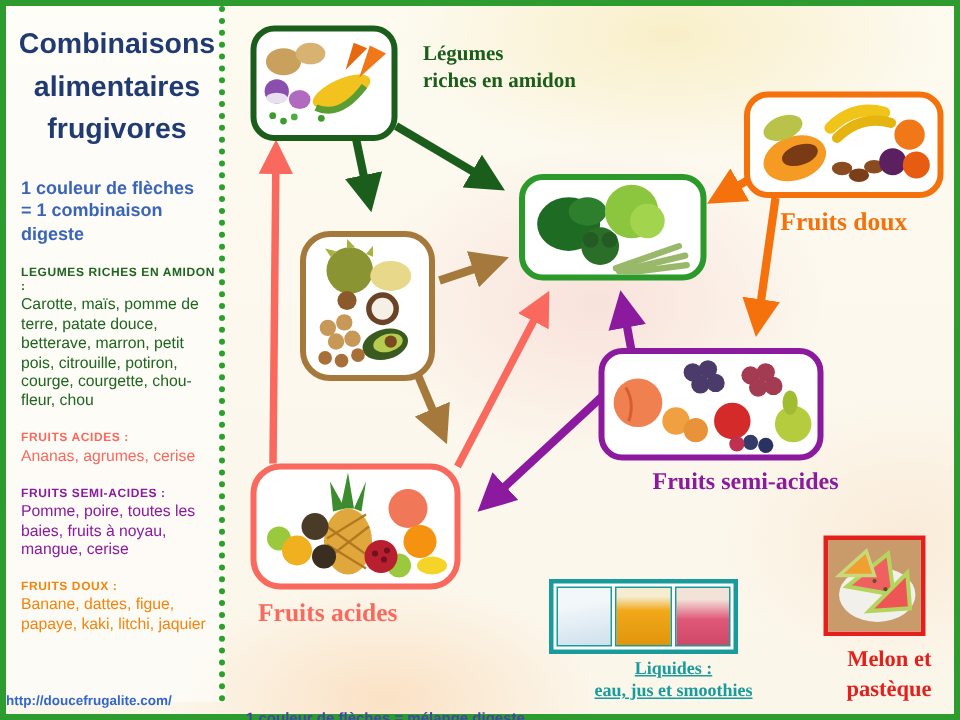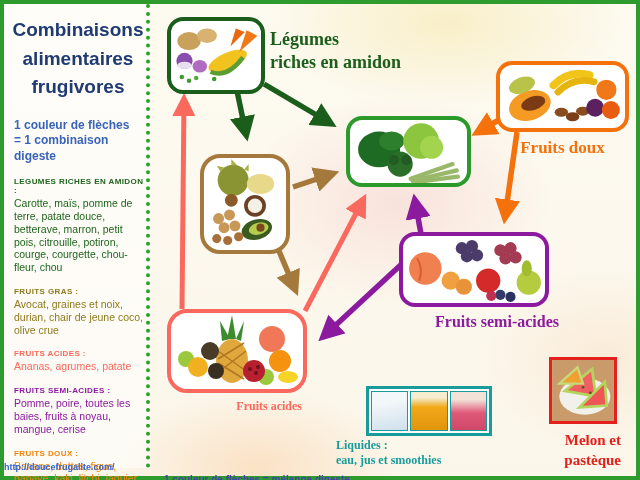--- a/index.html
+++ b/index.html
@@ -43,28 +43,28 @@
   .nb-amidon{left:163px;top:13px;width:98px;height:77px;border:4px solid #1b5e1b;}
   .nb-verts {left:342px;top:112px;width:125px;height:71px;border:4px solid #2b9a2b;}
   .nb-doux  {left:492px;top:57px;width:133px;height:71px;border:4px solid #f4710c;}
   .nb-gras  {left:196px;top:150px;width:90px;height:100px;border:4px solid #a5793c;border-radius:20px;}
   .nb-semi  {left:395px;top:228px;width:150px;height:75px;border:4px solid #8b1a9e;}
   .nb-acides{left:163px;top:305px;width:140px;height:84px;border:4px solid #f9695d;border-radius:20px;}
   .nb-liquides{left:362px;top:382px;width:126px;height:50px;border:3px solid #189b9b;padding:2px;display:flex;gap:2px;}
   .nb-melon {left:545px;top:353px;width:68px;height:67px;border:3px solid #e3201b;}
   .node svg{display:block;width:100%;height:100%;}
   .lbl{position:absolute;font-family:"Liberation Serif",serif;font-weight:bold;}
-  .lbl-amidon{left:266px;top:24px;width:140px;font-size:18px;line-height:1.3;color:#1b5e1b;white-space:pre-line;}
+  .lbl-amidon{left:278px;top:24px;width:140px;font-size:14px;line-height:1.3;color:#1b5e1b;white-space:pre-line;}
   .lbl-verts{left:337px;top:90px;width:135px;text-align:center;font-size:16px;color:#2f9e2f;}
   .lbl-doux{left:492px;top:134px;width:133px;text-align:center;font-size:17px;color:#f4710c;}
   .lbl-gras{left:176px;top:255px;width:130px;text-align:center;font-size:17px;color:#9a6b30;line-height:1;}
   .lbl-gras .sub{font-size:11px;display:block;margin-top:2px;}
   .lbl-semi{left:385px;top:309px;width:170px;text-align:right;font-size:16px;color:#8b1a9e;}
-  .lbl-acides{left:168px;top:395px;width:130px;text-align:right;font-size:12px;color:#f9695d;}
-  .lbl-liquides{left:332px;top:434px;width:146px;font-size:12px;color:#189b9b;line-height:1.25;}
+  .lbl-acides{left:168px;top:395px;width:130px;text-align:left;font-size:17px;color:#f9695d;}
+  .lbl-liquides{left:372px;top:434px;width:146px;text-align:center;font-size:12px;color:#189b9b;line-height:1.25;text-decoration:underline;}
   .lbl-liquides .sub{display:block;font-size:12px;}
   .lbl-melon{left:541px;top:426px;width:76px;text-align:right;font-size:15px;color:#e3201b;line-height:1.35;white-space:pre-line;}
   .footer-note{position:absolute;left:160px;top:455px;font-size:10px;font-weight:bold;color:#4343aa;margin-top:15px;}
   .tile{flex:1;border:1px solid #189b9b;}
   .tile-water{background:linear-gradient(170deg,#f2f7fa 30%,#cfe0ec);}
   .tile-juice{background:linear-gradient(#f6ecd0 15%,#f2a818 40%,#e0950d);}
   .tile-smoothie{background:linear-gradient(#f2e2d8 20%,#e05878 55%,#d04868);}
   .arrows{position:absolute;left:0;top:0;width:640px;height:480px;pointer-events:none;}
 </style>
 </head>
@@ -76,27 +76,23 @@
     <div class="sb-title">Combinaisons
 alimentaires
 frugivores</div>
     <div class="sb-legend">1 couleur de flèches
 = 1 combinaison digeste</div>
 
     <div class="sb-section c-amidon">
       <div class="sb-head">LEGUMES RICHES EN AMIDON :</div>
       <div class="sb-items">Carotte, maïs, pomme de terre, patate douce, betterave, marron, petit pois, citrouille, potiron, courge, courgette, chou-fleur, chou</div>
     </div>
-    <div class="sb-section c-gras-sb">
-      <div class="sb-head">FRUITS GRAS :</div>
-      <div class="sb-items">Avocat, graines et noix, durian, chair de jeune coco, olive crue</div>
-    </div>
     <div class="sb-section c-acides">
       <div class="sb-head">FRUITS ACIDES :</div>
-      <div class="sb-items">Ananas, agrumes, patate</div>
+      <div class="sb-items">Ananas, agrumes, cerise</div>
     </div>
     <div class="sb-section c-semi">
       <div class="sb-head">FRUITS SEMI-ACIDES :</div>
       <div class="sb-items">Pomme, poire, toutes les baies, fruits à noyau, mangue, cerise</div>
     </div>
     <div class="sb-section c-doux">
       <div class="sb-head">FRUITS DOUX :</div>
       <div class="sb-items">Banane, dattes, figue, papaye, kaki, litchi, jaquier</div>
     </div>
 

